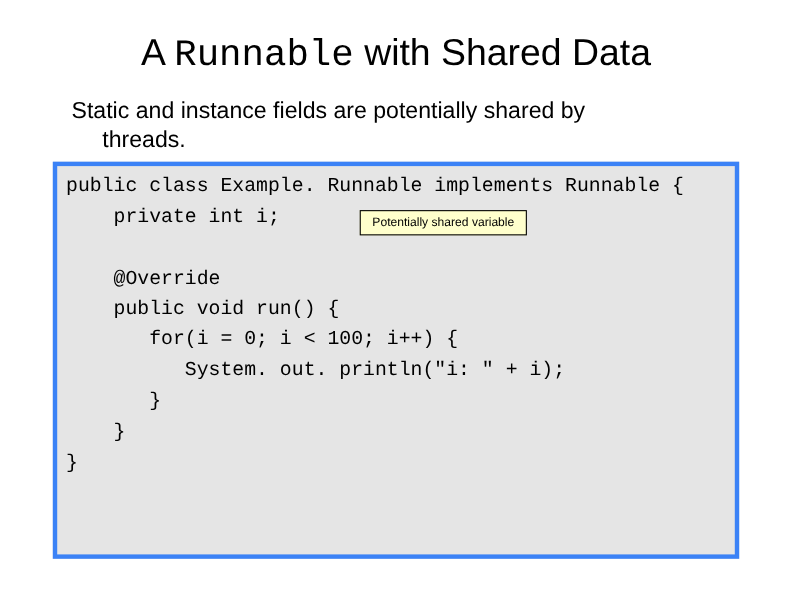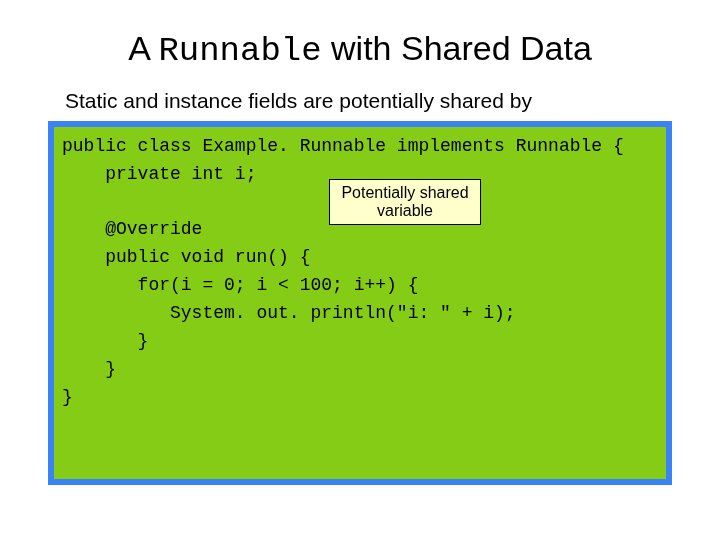--- a/index.html
+++ b/index.html
@@ -34,59 +34,59 @@
     font-size: 21px;
     line-height: 1.25;
     margin: 0 0 6px 17px;
   }
   .intro .indent2 {
     display: block;
     padding-left: 28px;
   }
   .codebox {
     position: relative;
-    border: 6px solid #3b82f6;
-    background: #84cc16;
+    border: 4px solid #3b82f6;
+    background: #e5e5e5;
     padding: 6px 8px 12px 8px;
     font-family: "Courier New", Courier, monospace;
     font-size: 18px;
     line-height: 1.55;
     white-space: pre;
     min-height: 300px;
     box-sizing: border-box;
   }
   .callout {
     position: absolute;
     background: #ffffcc;
     border: 1px solid #000;
     font-family: Arial, Helvetica, sans-serif;
-    font-size: 16px;
+    font-size: 11px;
     line-height: 1.15;
     text-align: center;
     padding: 4px 10px;
     white-space: normal;
-    margin-top: 12px;
   }
   .callout.c1 {
     left: 275px;
     top: 40px;
     width: 130px;
   }
 </style>
 </head>
 <body>
 
 <div class="slide">
 
   <h1 class="title">
     <span>A </span><span class="mono">Runnable</span><span> with Shared Data</span>
   </h1>
 
   <p class="intro">
     <span>Static and instance fields are potentially shared by</span>
+    <span class="indent2">threads.</span>
   </p>
 
   <div class="codebox"><span>public class Example. Runnable implements Runnable {</span>
 <span>    private int i;</span>
 <span></span>
 <span>    @Override</span>
 <span>    public void run() {</span>
 <span>       for(i = 0; i &lt; 100; i++) {</span>
 <span>          System. out. println("i: " + i);</span>
 <span>       }</span>

